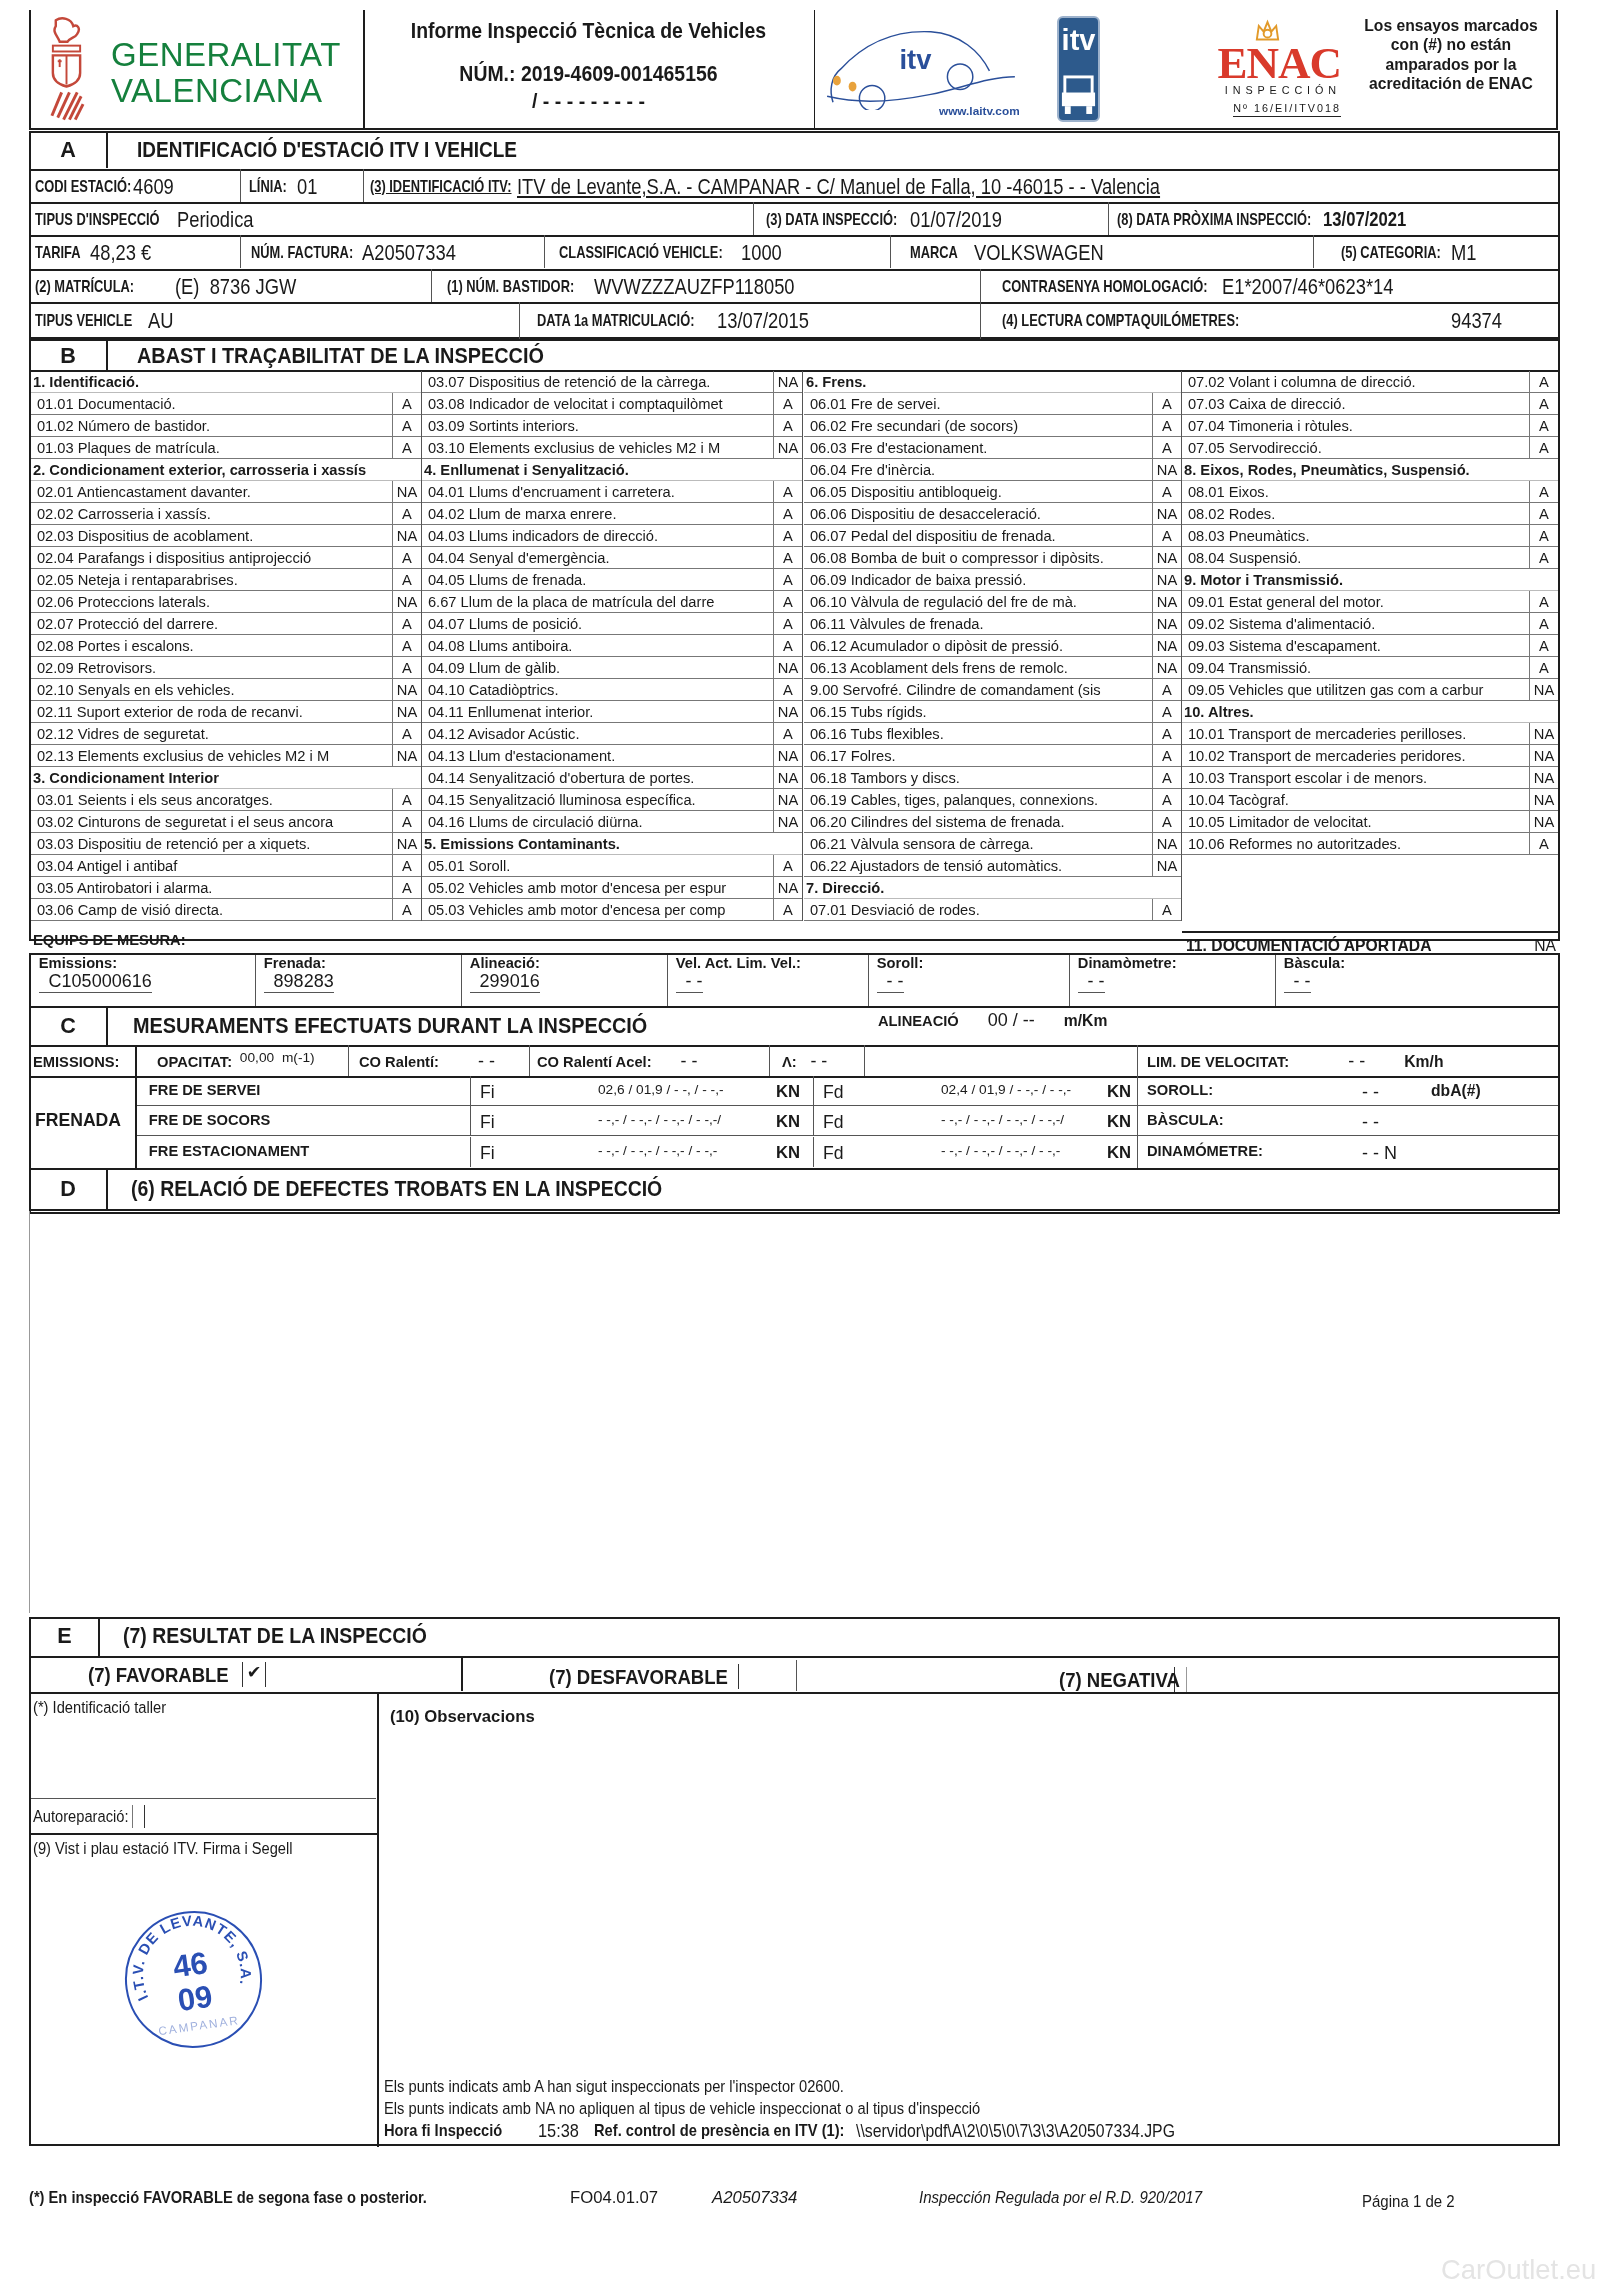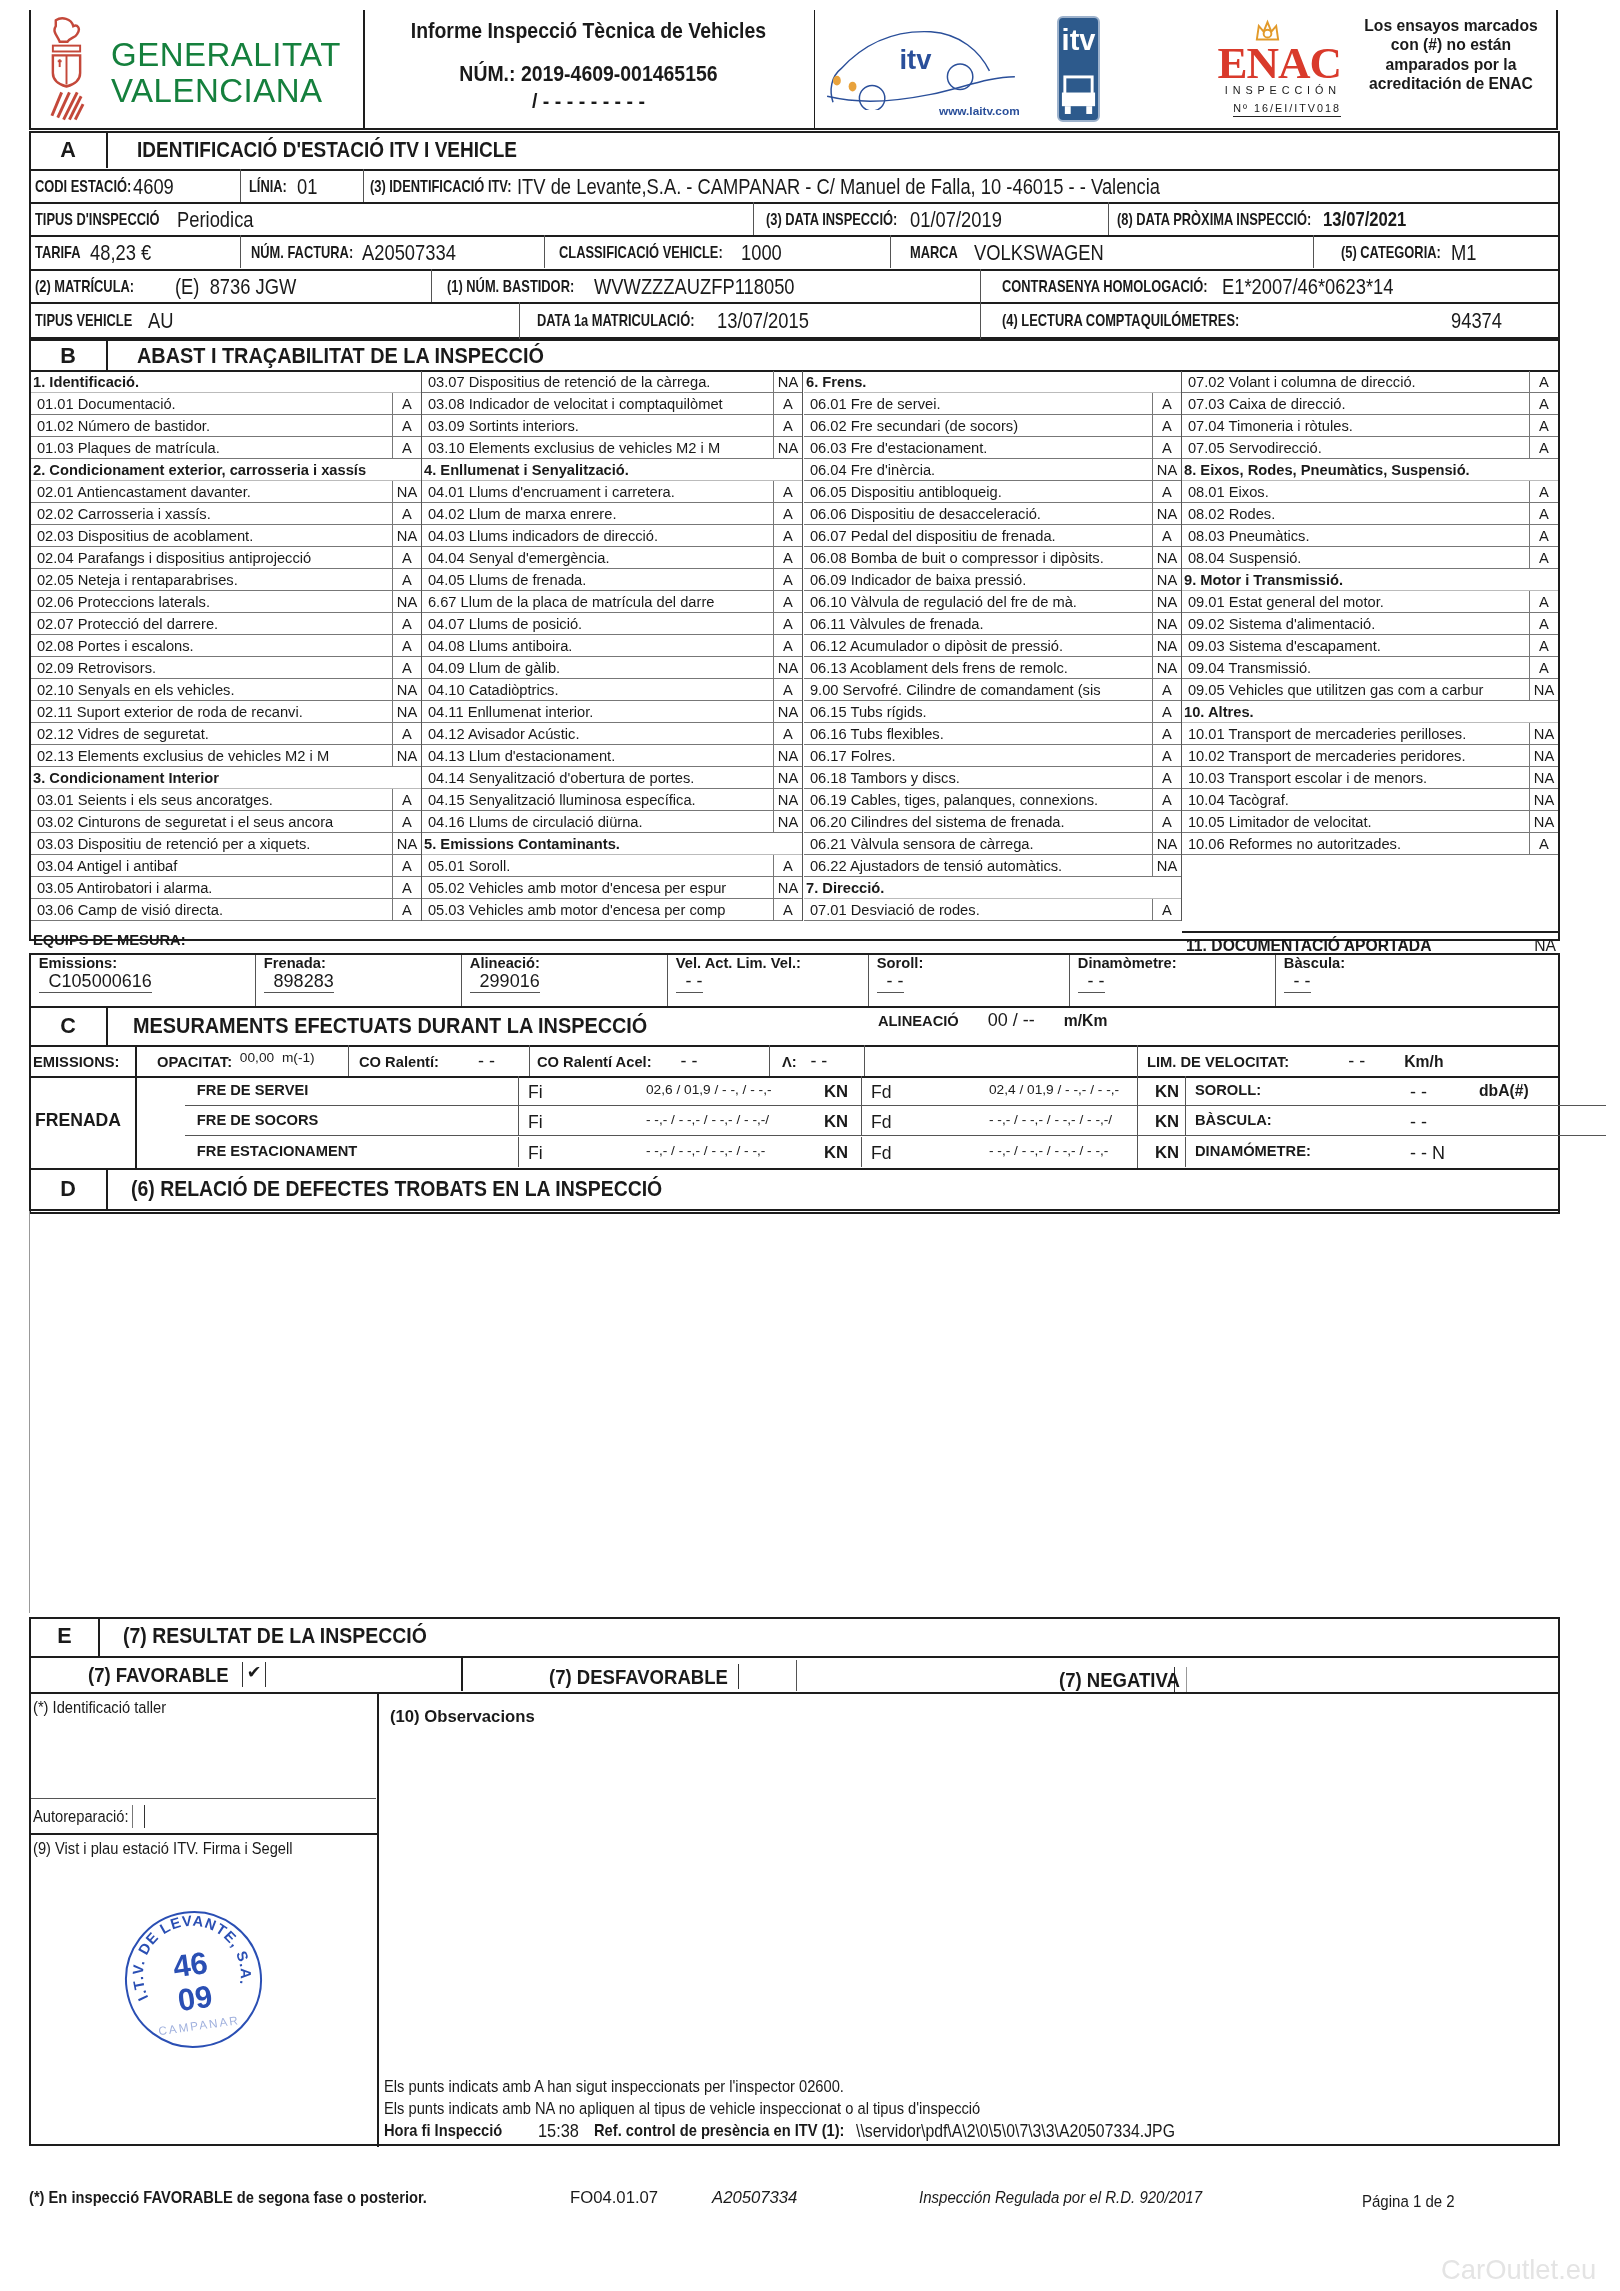--- a/index.html
+++ b/index.html
@@ -116,21 +116,21 @@
 <div class="vlt" style="left:240px;top:169px;height:33px;"></div>
 <div class="vlt" style="left:363px;top:169px;height:33px;"></div>
 <div class="row" style="left:35px;top:171px;height:31px;">
   <span class="lbl">CODI ESTACIÓ:</span>
   <span class="val" style="margin-left:-19.6px;">4609</span>
 </div>
 <div class="row" style="left:249px;top:171px;height:31px;">
   <span class="lbl">LÍNIA:</span>
   <span class="val" style="margin-left:2px;">01</span>
 </div>
-<div class="row" style="left:370px;top:171px;height:31px;">
+<div class="row" style="left:370px;top:171px;height:31px;text-decoration:underline;">
   <span class="lbl">(3) IDENTIFICACIÓ ITV:</span>
   <span class="val" style="margin-left:-25.5px;">ITV de Levante,S.A. - CAMPANAR - C/ Manuel de Falla, 10 -46015 -  - Valencia</span>
 </div>
 
 <div class="vlt" style="left:753px;top:202px;height:33px;"></div>
 <div class="vlt" style="left:1108px;top:202px;height:33px;"></div>
 <div class="row" style="left:35px;top:204px;height:31px;">
   <span class="lbl">TIPUS D'INSPECCIÓ</span>
   <span class="val" style="margin-left:-9.8px;">Periodica</span>
 </div>
@@ -629,21 +629,21 @@
   <span class="m-lbl" style="margin-left:29px;font-size:15.7px;">m/Km</span>
 </div>
 <div class="row" style="left:1147px;top:1047px;height:29px;">
   <span class="m-lbl">LIM. DE  VELOCITAT:</span>
   <span class="m-val" style="margin-left:59px;">- -</span>
   <span class="m-lbl" style="margin-left:39px;font-size:15.7px;">Km/h</span>
 </div>
 
 <div class="vl" style="left:135px;top:1076px;height:92px;"></div>
 <div class="abs" style="left:35px;top:1110px;font-size:17.6px;font-weight:bold;">FRENADA</div>
-<div id="frenada" class="abs" style="left:137px;top:1076px;width:1289px;height:92px;margin-left:48px;">
+<div id="frenada" class="abs" style="left:137px;top:1076px;width:1289px;height:92px;">
     <div style="position: absolute; left: 0px; top: 0px; width: 1421px; height: 30px; border-bottom: 1px solid rgb(85, 85, 85);">
       <span class="m-lbl" style="position: absolute; left: 11.8px; top: 5.9px;">FRE DE SERVEI</span>
       <span class="m-val" style="position: absolute; left: 343px; top: 5.9px; font-size: 17.6px;">Fi</span>
       <span class="m-val" style="position: absolute; left: 461px; top: 5.9px; font-size: 13.7px;">02,6 / 01,9 / - -,  / - -,-</span>
       <span class="m-lbl" style="position: absolute; left: 639px; top: 5.9px; font-size: 16.7px;">KN</span>
       <span class="m-val" style="position: absolute; left: 686px; top: 5.9px; font-size: 17.6px;">Fd</span>
       <span class="m-val" style="position: absolute; left: 804px; top: 5.9px; font-size: 13.7px;">02,4 / 01,9 / - -,- / - -,-</span>
       <span class="m-lbl" style="position: absolute; left: 970px; top: 5.9px; font-size: 16.7px;">KN</span>
       <span class="m-lbl" style="position: absolute; left: 1010px; top: 5.9px;">SOROLL:</span>
       <span class="m-val" style="position: absolute; left: 1225px; top: 5.9px;">- -</span>

